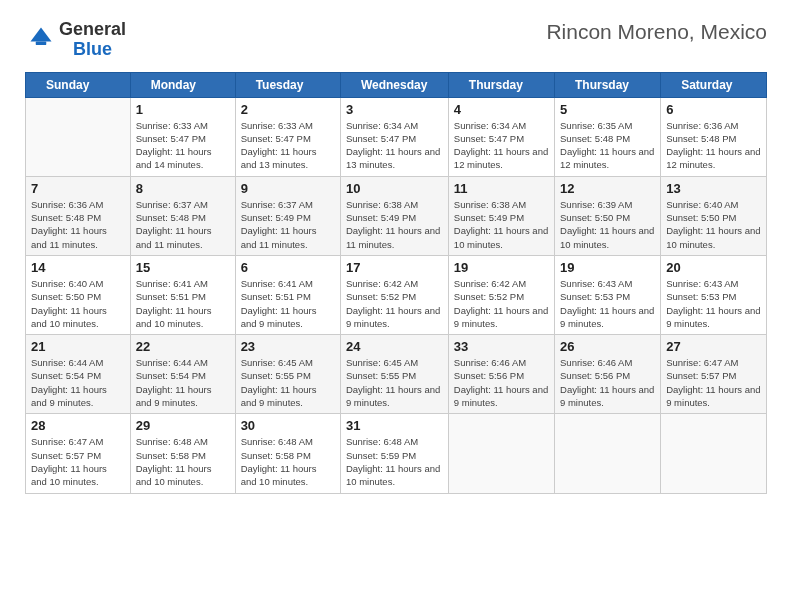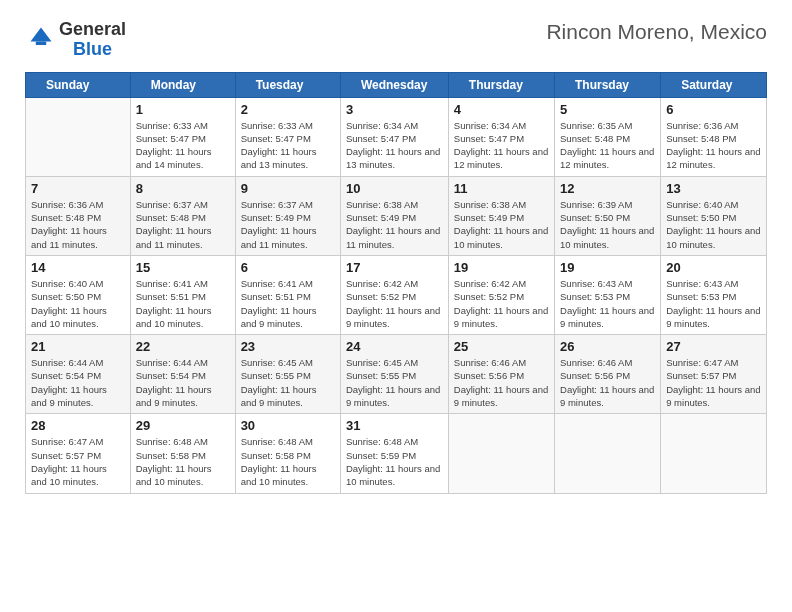--- a/index.html
+++ b/index.html
@@ -229,21 +229,21 @@
           </td>
           <td>
             <span class="day-number">23</span>
             <div class="day-info">Sunrise: 6:45 AM<br>Sunset: 5:55 PM<br>Daylight: 11 hours and 9 minutes.</div>
           </td>
           <td>
             <span class="day-number">24</span>
             <div class="day-info">Sunrise: 6:45 AM<br>Sunset: 5:55 PM<br>Daylight: 11 hours and 9 minutes.</div>
           </td>
           <td>
-            <span class="day-number">25</span>
+            <span class="day-number">33</span>
             <div class="day-info">Sunrise: 6:46 AM<br>Sunset: 5:56 PM<br>Daylight: 11 hours and 9 minutes.</div>
           </td>
           <td>
             <span class="day-number">26</span>
             <div class="day-info">Sunrise: 6:46 AM<br>Sunset: 5:56 PM<br>Daylight: 11 hours and 9 minutes.</div>
           </td>
           <td>
             <span class="day-number">27</span>
             <div class="day-info">Sunrise: 6:47 AM<br>Sunset: 5:57 PM<br>Daylight: 11 hours and 9 minutes.</div>
           </td>

